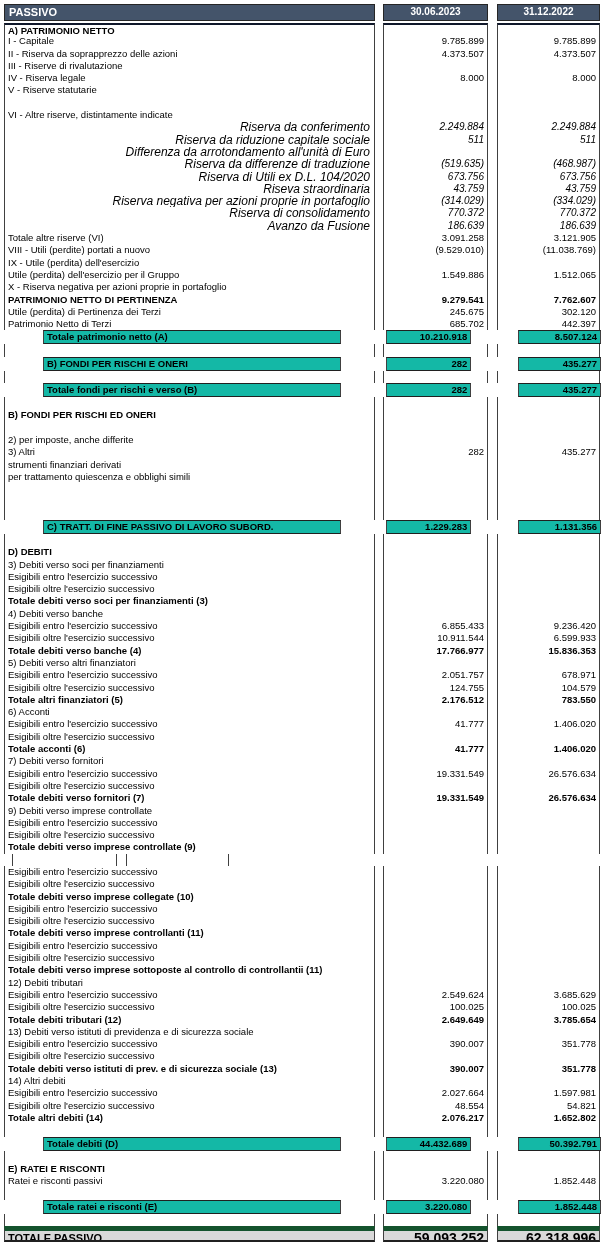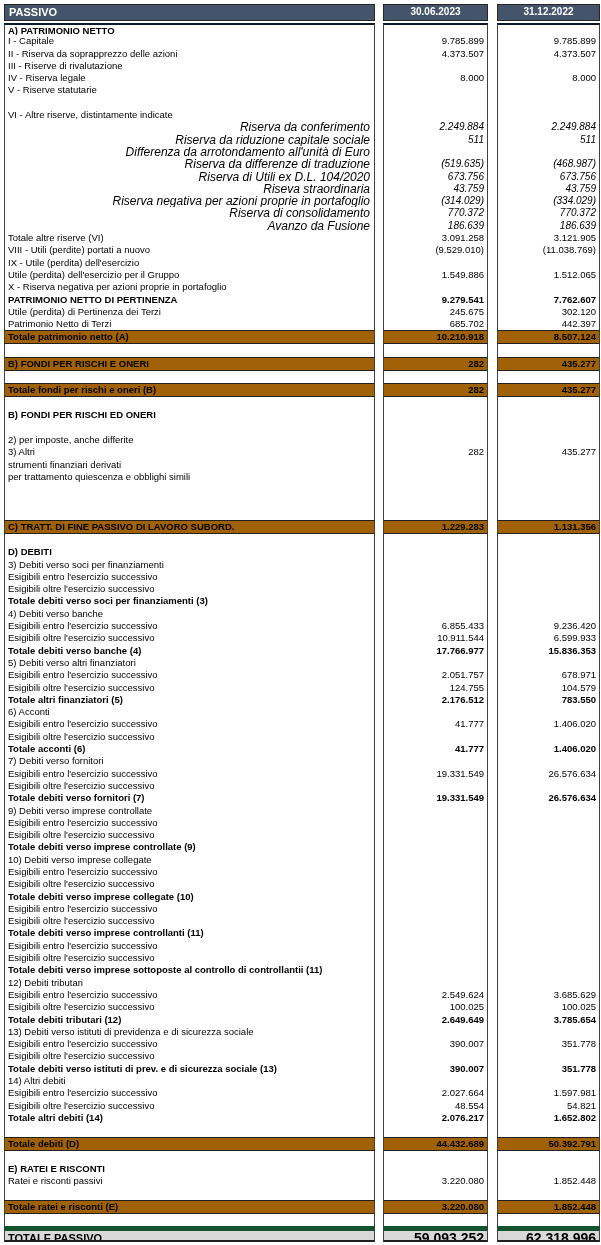--- a/index.html
+++ b/index.html
@@ -26,21 +26,21 @@
   .r .v1,.r .v2{border-left:1px solid #404040;border-right:1px solid #404040;text-align:right;padding-right:3px;}
   .r.first .lab,.r.first .v1,.r.first .v2{border-top:2px solid #0f172a;}
 
   .r.section .lab{font-weight:bold;}
   .r.bold .lab,.r.bold .v1,.r.bold .v2{font-weight:bold;}
   .r.italic .lab{text-align:right;font-style:italic;font-size:12px;padding-right:4px;}
   .r.italic .v1,.r.italic .v2{font-style:italic;font-size:10px;}
   .r.indent .lab{}
 
   .r.band{height:14px;line-height:12.5px;}
-  .r.band .lab,.r.band .v1,.r.band .v2{background:#a16207;font-weight:bold;border-top:1px solid #202020;border-bottom:1px solid #202020;}
+  .r.band .lab,.r.band .v1,.r.band .v2{background:#14b8a6;font-weight:bold;border-top:1px solid #202020;border-bottom:1px solid #202020;margin-left:39px;}
 
   .r.grand{height:16px;line-height:14px;font-size:11px;}
   .r.grand .lab,.r.grand .v1,.r.grand .v2{background:#D9D9D9;font-weight:bold;border-top:5px solid #14532d;border-bottom:2.5px solid #202020;}
   .r.grand .v1,.r.grand .v2{font-size:14px;}
 </style>
 </head>
 <body>
 
 <div class="sheet">
   <div class="row hdr">
@@ -248,21 +248,21 @@
         <div class="cell v2">435.277</div>
       </div>
       <div class="row r blank">
         <div class="cell lab"></div>
         <div class="g1"></div>
         <div class="cell v1"></div>
         <div class="g2"></div>
         <div class="cell v2"></div>
       </div>
       <div class="row r band">
-        <div class="cell lab">Totale fondi per rischi e oneri (B)</div>
+        <div class="cell lab">Totale fondi per rischi e verso (B)</div>
         <div class="g1"></div>
         <div class="cell v1">282</div>
         <div class="g2"></div>
         <div class="cell v2">435.277</div>
       </div>
       <div class="row r blank">
         <div class="cell lab"></div>
         <div class="g1"></div>
         <div class="cell v1"></div>
         <div class="g2"></div>
@@ -514,21 +514,20 @@
         <div class="cell v2"></div>
       </div>
       <div class="row r bold">
         <div class="cell lab">Totale debiti verso imprese controllate (9)</div>
         <div class="g1"></div>
         <div class="cell v1"></div>
         <div class="g2"></div>
         <div class="cell v2"></div>
       </div>
       <div class="row r normal">
-        <div class="cell lab">10) Debiti verso imprese collegate</div>
         <div class="g1"></div>
         <div class="cell v1"></div>
         <div class="g2"></div>
         <div class="cell v2"></div>
       </div>
       <div class="row r normal">
         <div class="cell lab">Esigibili entro l'esercizio successivo</div>
         <div class="g1"></div>
         <div class="cell v1"></div>
         <div class="g2"></div>

